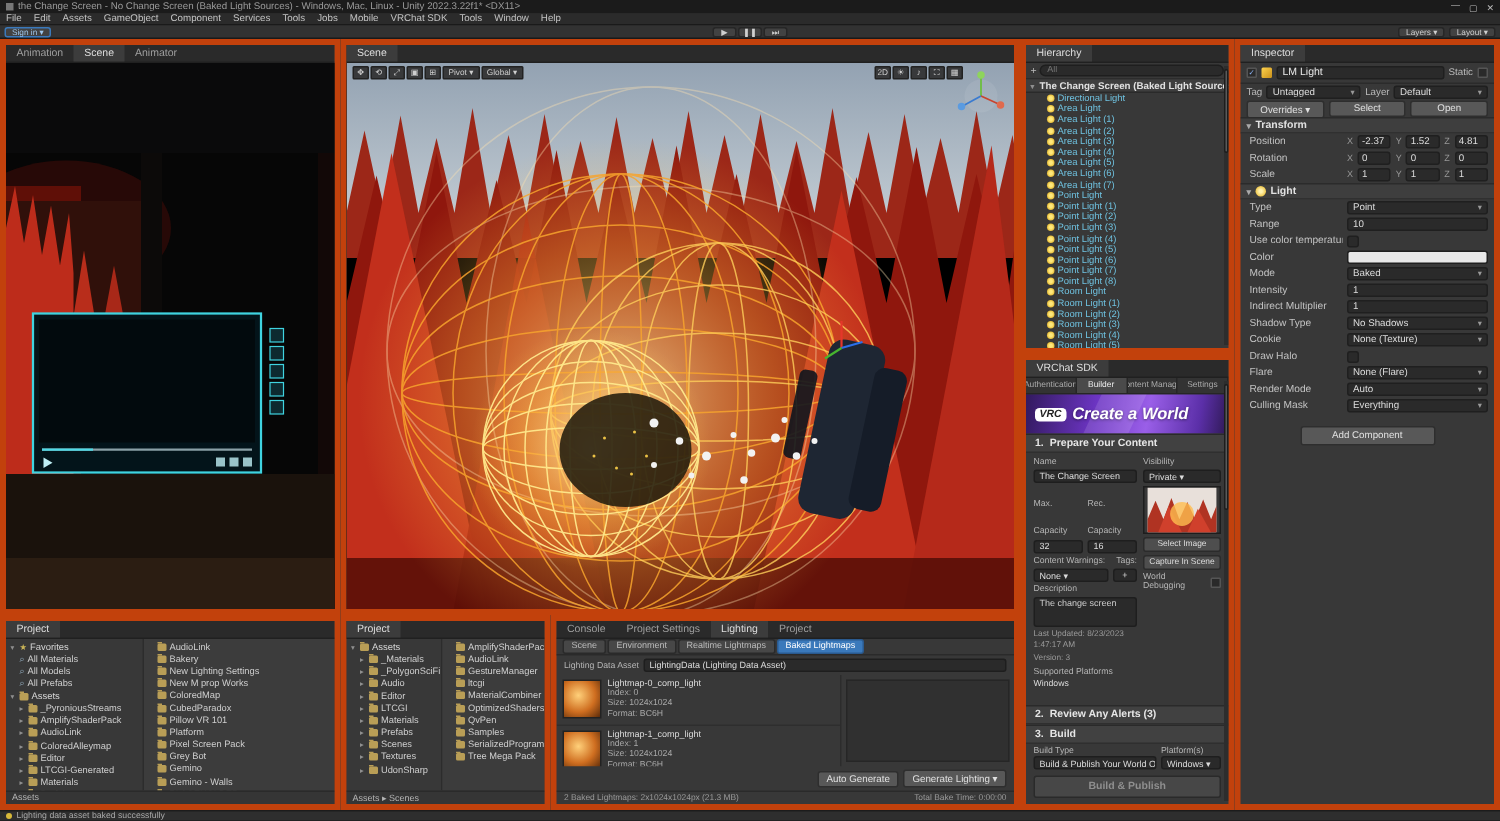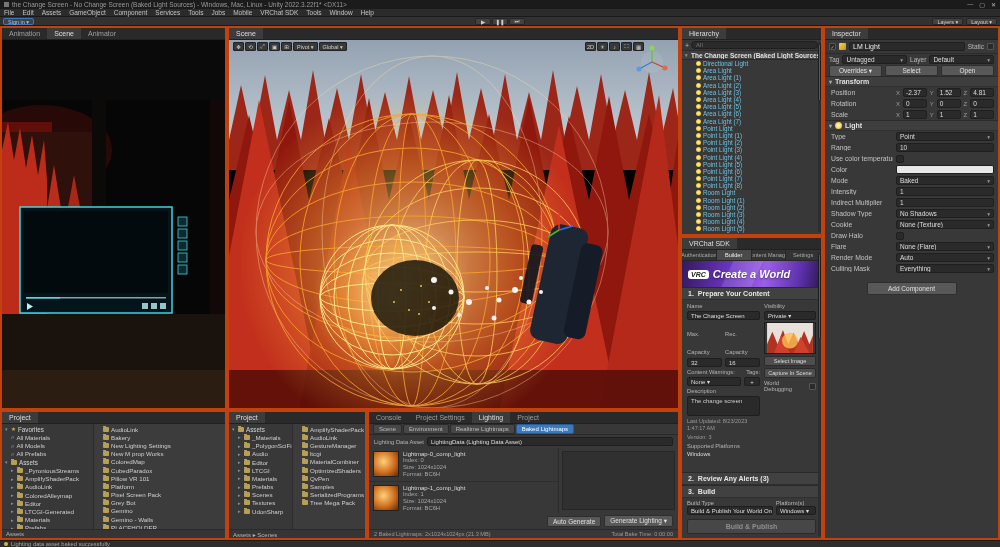--- a/index.html
+++ b/index.html
@@ -15,21 +15,21 @@
   .toolbar{height:9px;background:#323232;border-bottom:1px solid #191919;position:relative;}
   .tb-left{position:absolute;left:3px;top:1px;display:flex;gap:3px;}
   .tb-center{position:absolute;left:50%;top:1px;transform:translateX(-50%);display:flex;gap:1px;}
   .tb-right{position:absolute;right:3px;top:1px;display:flex;gap:3px;}
   .tb-btn{background:#424242;border:1px solid #262626;border-radius:2px;font-size:5.5px;color:#cfcfcf;padding:0 4px;height:7px;display:flex;align-items:center;}
   .tb-btn.blue{border-color:#3a79bb;color:#9ec7ee;}
   .playbtn{width:16px;justify-content:center;}
 
   
   .main{position:absolute;top:26px;left:0;width:1000px;height:514px;}
-  .panel{position:absolute;background:#383838;border:2px solid #c2410c;display:flex;flex-direction:column;overflow:hidden;}
+  .panel{position:absolute;background:#383838;border:4px solid #c2410c;display:flex;flex-direction:column;overflow:hidden;}
   .tabbar{height:12px;background:#2a2a2a;display:flex;align-items:stretch;border-bottom:1px solid #202020;flex:0 0 auto;}
   .tab{padding:2px 7px;font-size:7px;color:#9f9f9f;display:flex;align-items:center;white-space:nowrap;}
   .tab.active{background:#3c3c3c;color:#dedede;}
   .scrollbar{position:absolute;right:0;top:14px;bottom:2px;width:3px;background:#2d2d2d;}
   .scrollbar .thumb{position:absolute;top:2px;left:0;width:3px;height:30%;background:#5a5a5a;border-radius:2px;}
 
   
   .viewport{flex:1;position:relative;background:#000;overflow:hidden;}
   .viewport svg{position:absolute;inset:0;}
   .scene-tools{position:absolute;top:2px;left:4px;display:flex;gap:1px;z-index:2;}

